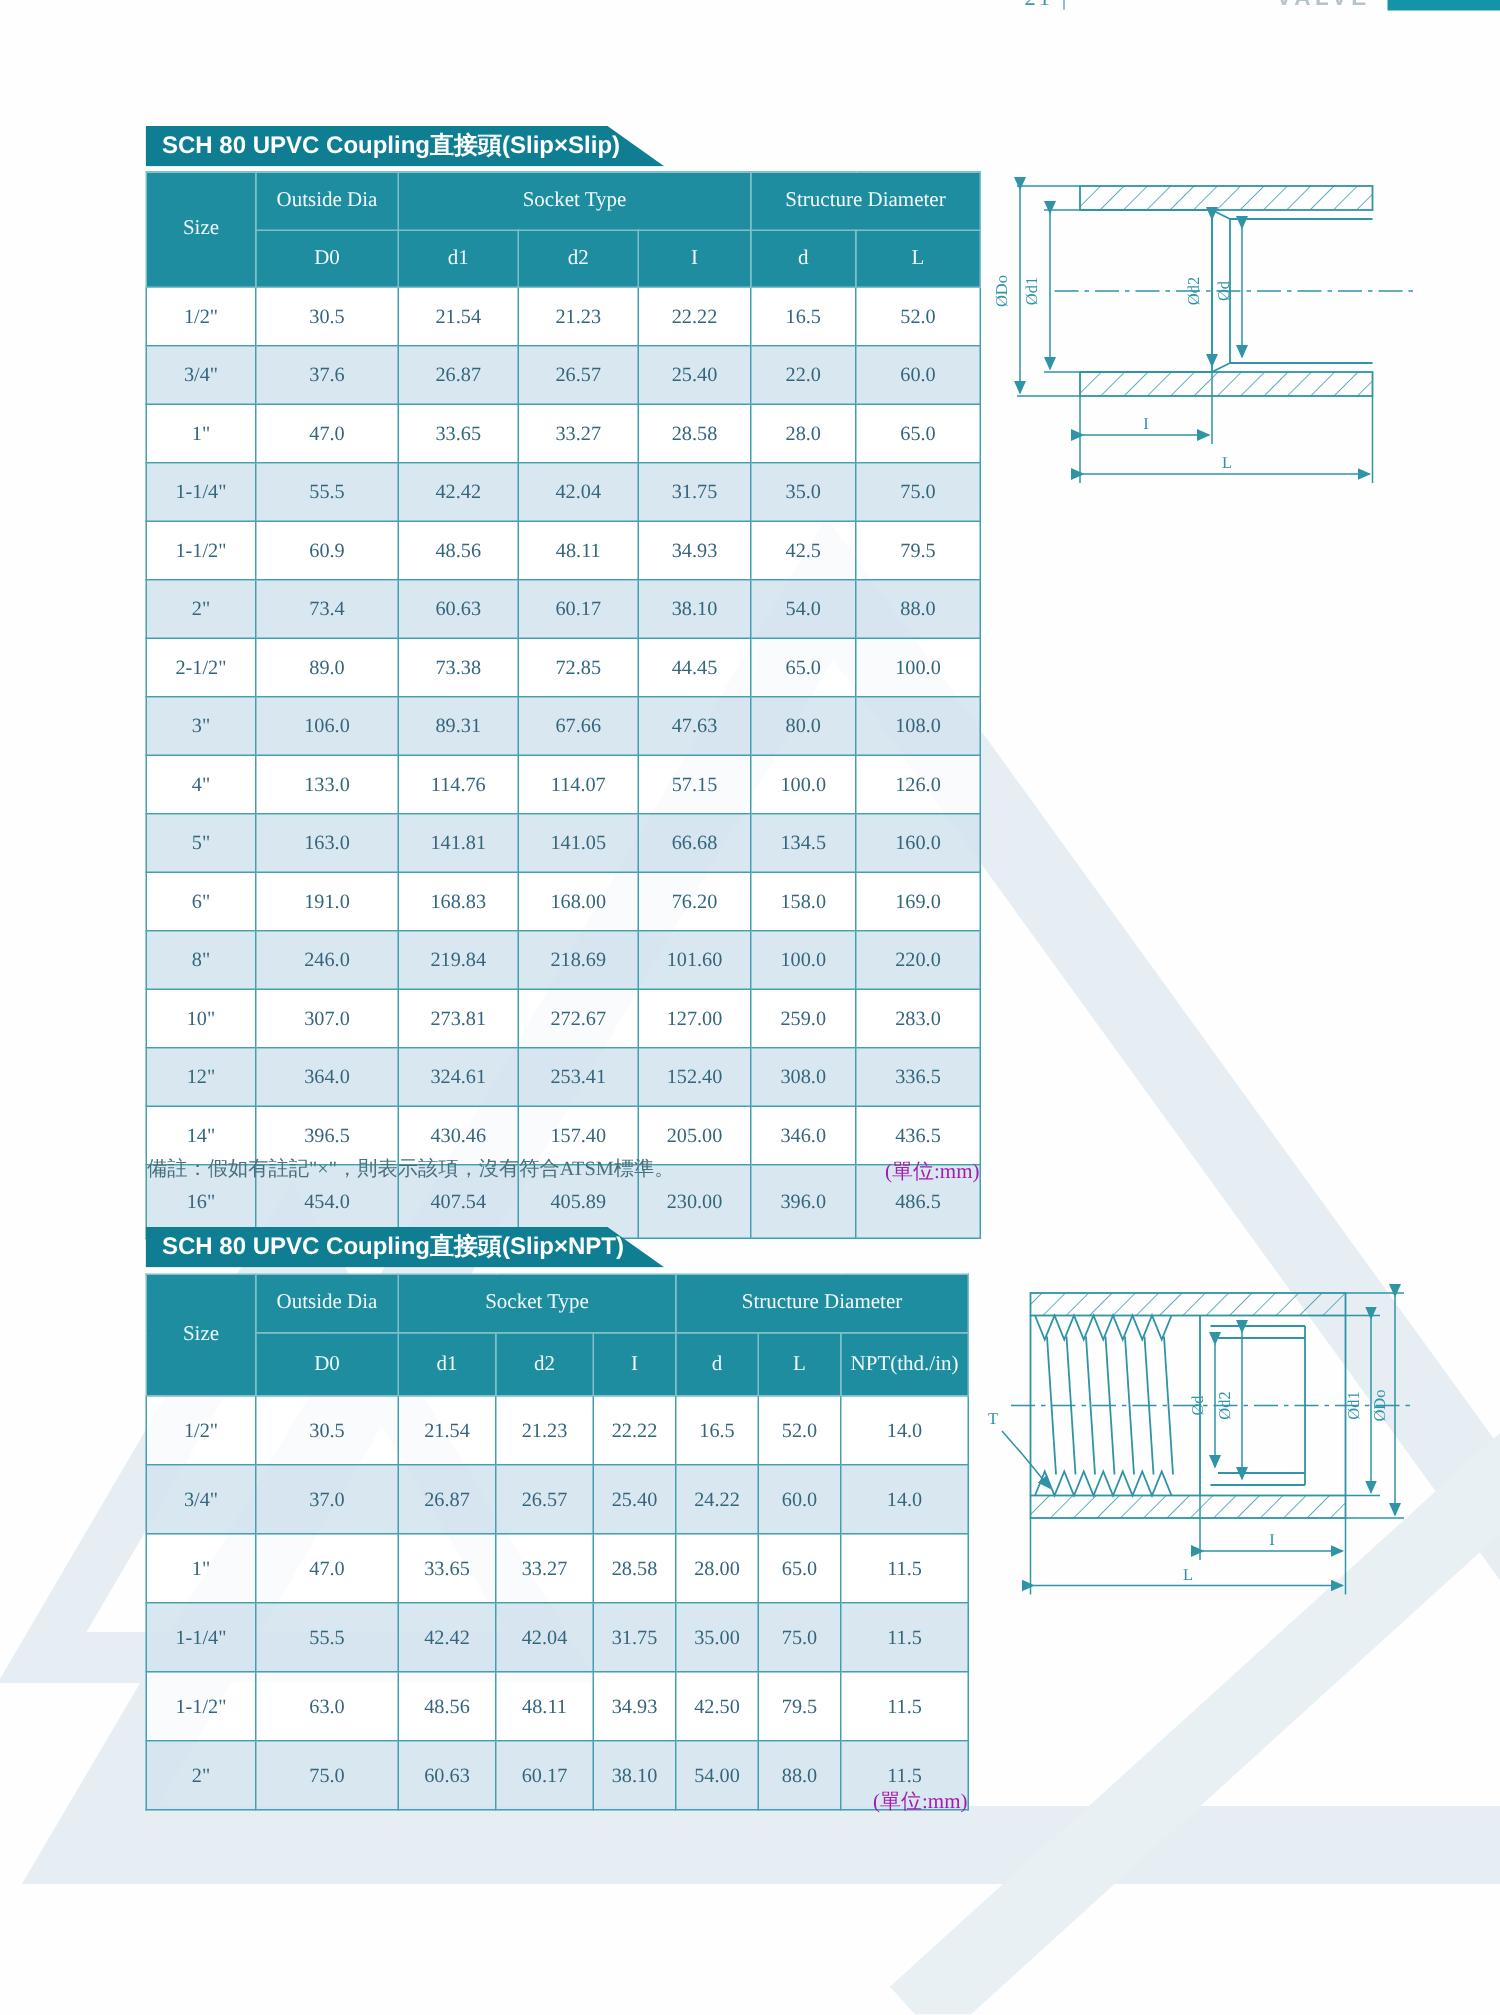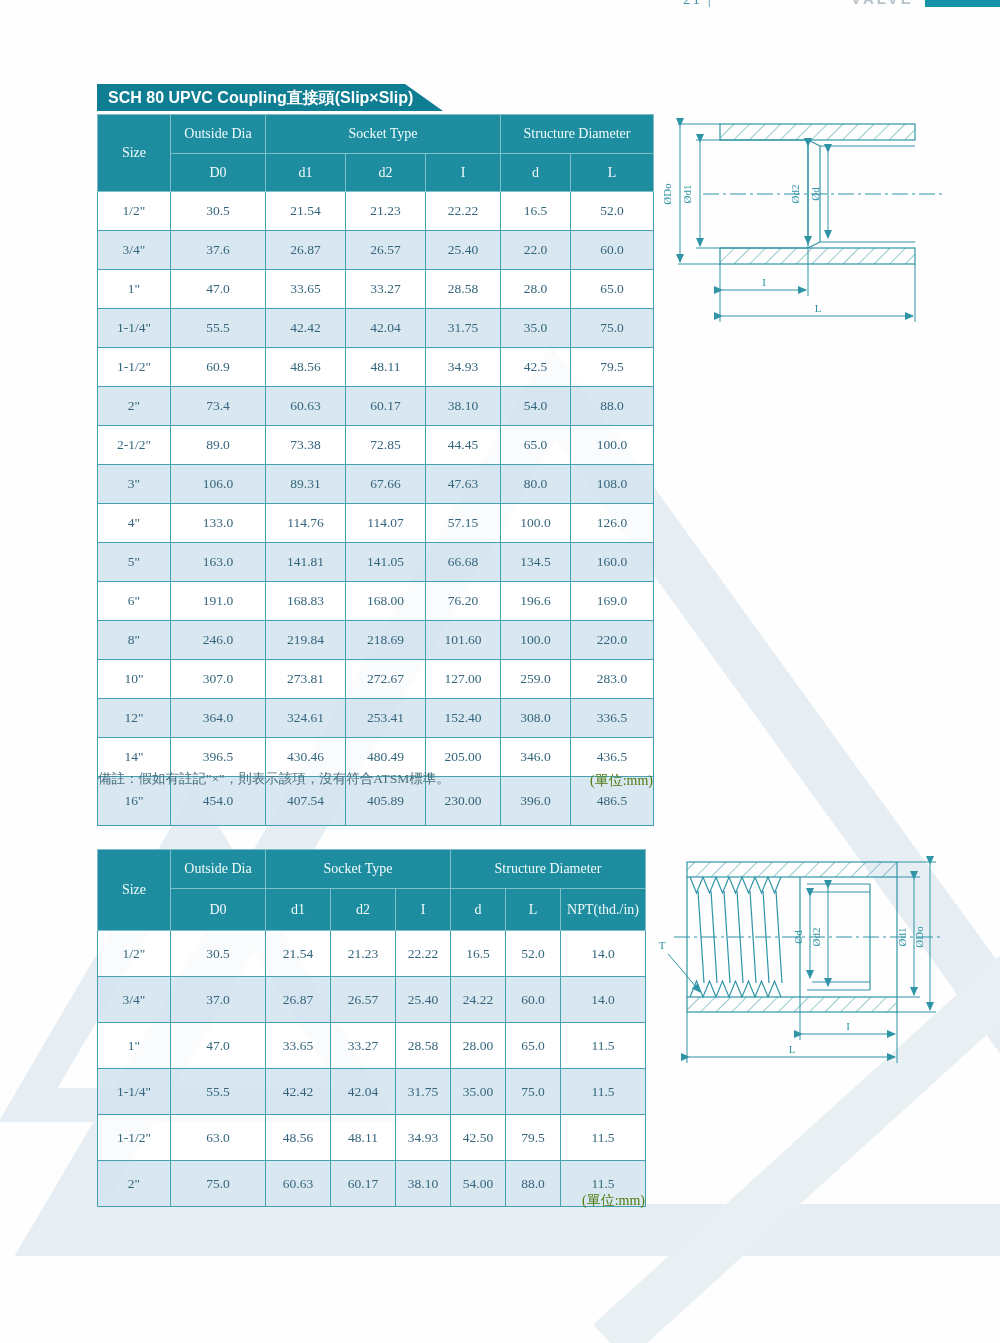--- a/index.html
+++ b/index.html
@@ -26,21 +26,21 @@
   table.spec tr.alt td{background:rgba(212,228,238,0.88);}
   #t1 td{height:36px;}
   #t1 tr:last-child td{height:46px;}
   #t2 td{height:43px;}
   #t1 thead tr:first-child th{height:36px;}
   #t1 thead tr:last-child th{height:35px;}
   #t2 thead tr:first-child th{height:36px;}
   #t2 thead tr:last-child th{height:39px;}
   
   .footnote{position:absolute;left:98px;top:770px;font-size:13.5px;color:#47707f;z-index:1;}
-  .unit{position:absolute;font-size:14px;color:#4d7c0f;z-index:1;}
+  .unit{position:absolute;font-size:14px;color:#a21caf;z-index:1;}
   #unit1{left:553px;top:772px;width:100px;text-align:right;}
   #unit2{left:545px;top:1192px;width:100px;text-align:right;}
   
   .drawing{position:absolute;z-index:1;}
   .drawing text{font-family:"Liberation Serif",serif;font-size:11px;fill:#2e94a6;}
 </style>
 </head>
 <body>
 
 <div id="page">
@@ -175,21 +175,21 @@
           <td>66.68</td>
           <td>134.5</td>
           <td>160.0</td>
         </tr>
         <tr>
           <td>6"</td>
           <td>191.0</td>
           <td>168.83</td>
           <td>168.00</td>
           <td>76.20</td>
-          <td>196.6</td>
+          <td>158.0</td>
           <td>169.0</td>
         </tr>
         <tr class="alt">
           <td>8"</td>
           <td>246.0</td>
           <td>219.84</td>
           <td>218.69</td>
           <td>101.60</td>
           <td>100.0</td>
           <td>220.0</td>
@@ -209,21 +209,21 @@
           <td>324.61</td>
           <td>253.41</td>
           <td>152.40</td>
           <td>308.0</td>
           <td>336.5</td>
         </tr>
         <tr>
           <td>14"</td>
           <td>396.5</td>
           <td>430.46</td>
-          <td>480.49</td>
+          <td>157.40</td>
           <td>205.00</td>
           <td>346.0</td>
           <td>436.5</td>
         </tr>
         <tr class="alt">
           <td>16"</td>
           <td>454.0</td>
           <td>407.54</td>
           <td>405.89</td>
           <td>230.00</td>
@@ -274,20 +274,23 @@
       <line x1="64" y1="210" x2="255" y2="210" marker-start="url(#ar)" marker-end="url(#ar)"></line>
     </g>
     <text x="13" y="88" transform="rotate(-90 13 88)" text-anchor="middle">ØDo</text>
     <text x="33" y="88" transform="rotate(-90 33 88)" text-anchor="middle">Ød1</text>
     <text x="141" y="88" transform="rotate(-90 141 88)" text-anchor="middle">Ød2</text>
     <text x="161" y="88" transform="rotate(-90 161 88)" text-anchor="middle">Ød</text>
     <text x="106" y="180" text-anchor="middle">I</text>
     <text x="160" y="206" text-anchor="middle">L</text>
   </svg>
 
+  <div class="banner" style="left:97px;top:818px;">
+    <span>SCH 80 UPVC  Coupling直接頭(Slip×NPT)</span>
+  </div>
 
   <table class="spec" id="t2" style="left:97px;top:849px;width:548px;">
     <colgroup>
       <col style="width:73px">
         <col style="width:95px">
         <col style="width:65px">
         <col style="width:65px">
       <col style="width:55px">
         <col style="width:55px">
         <col style="width:55px">

